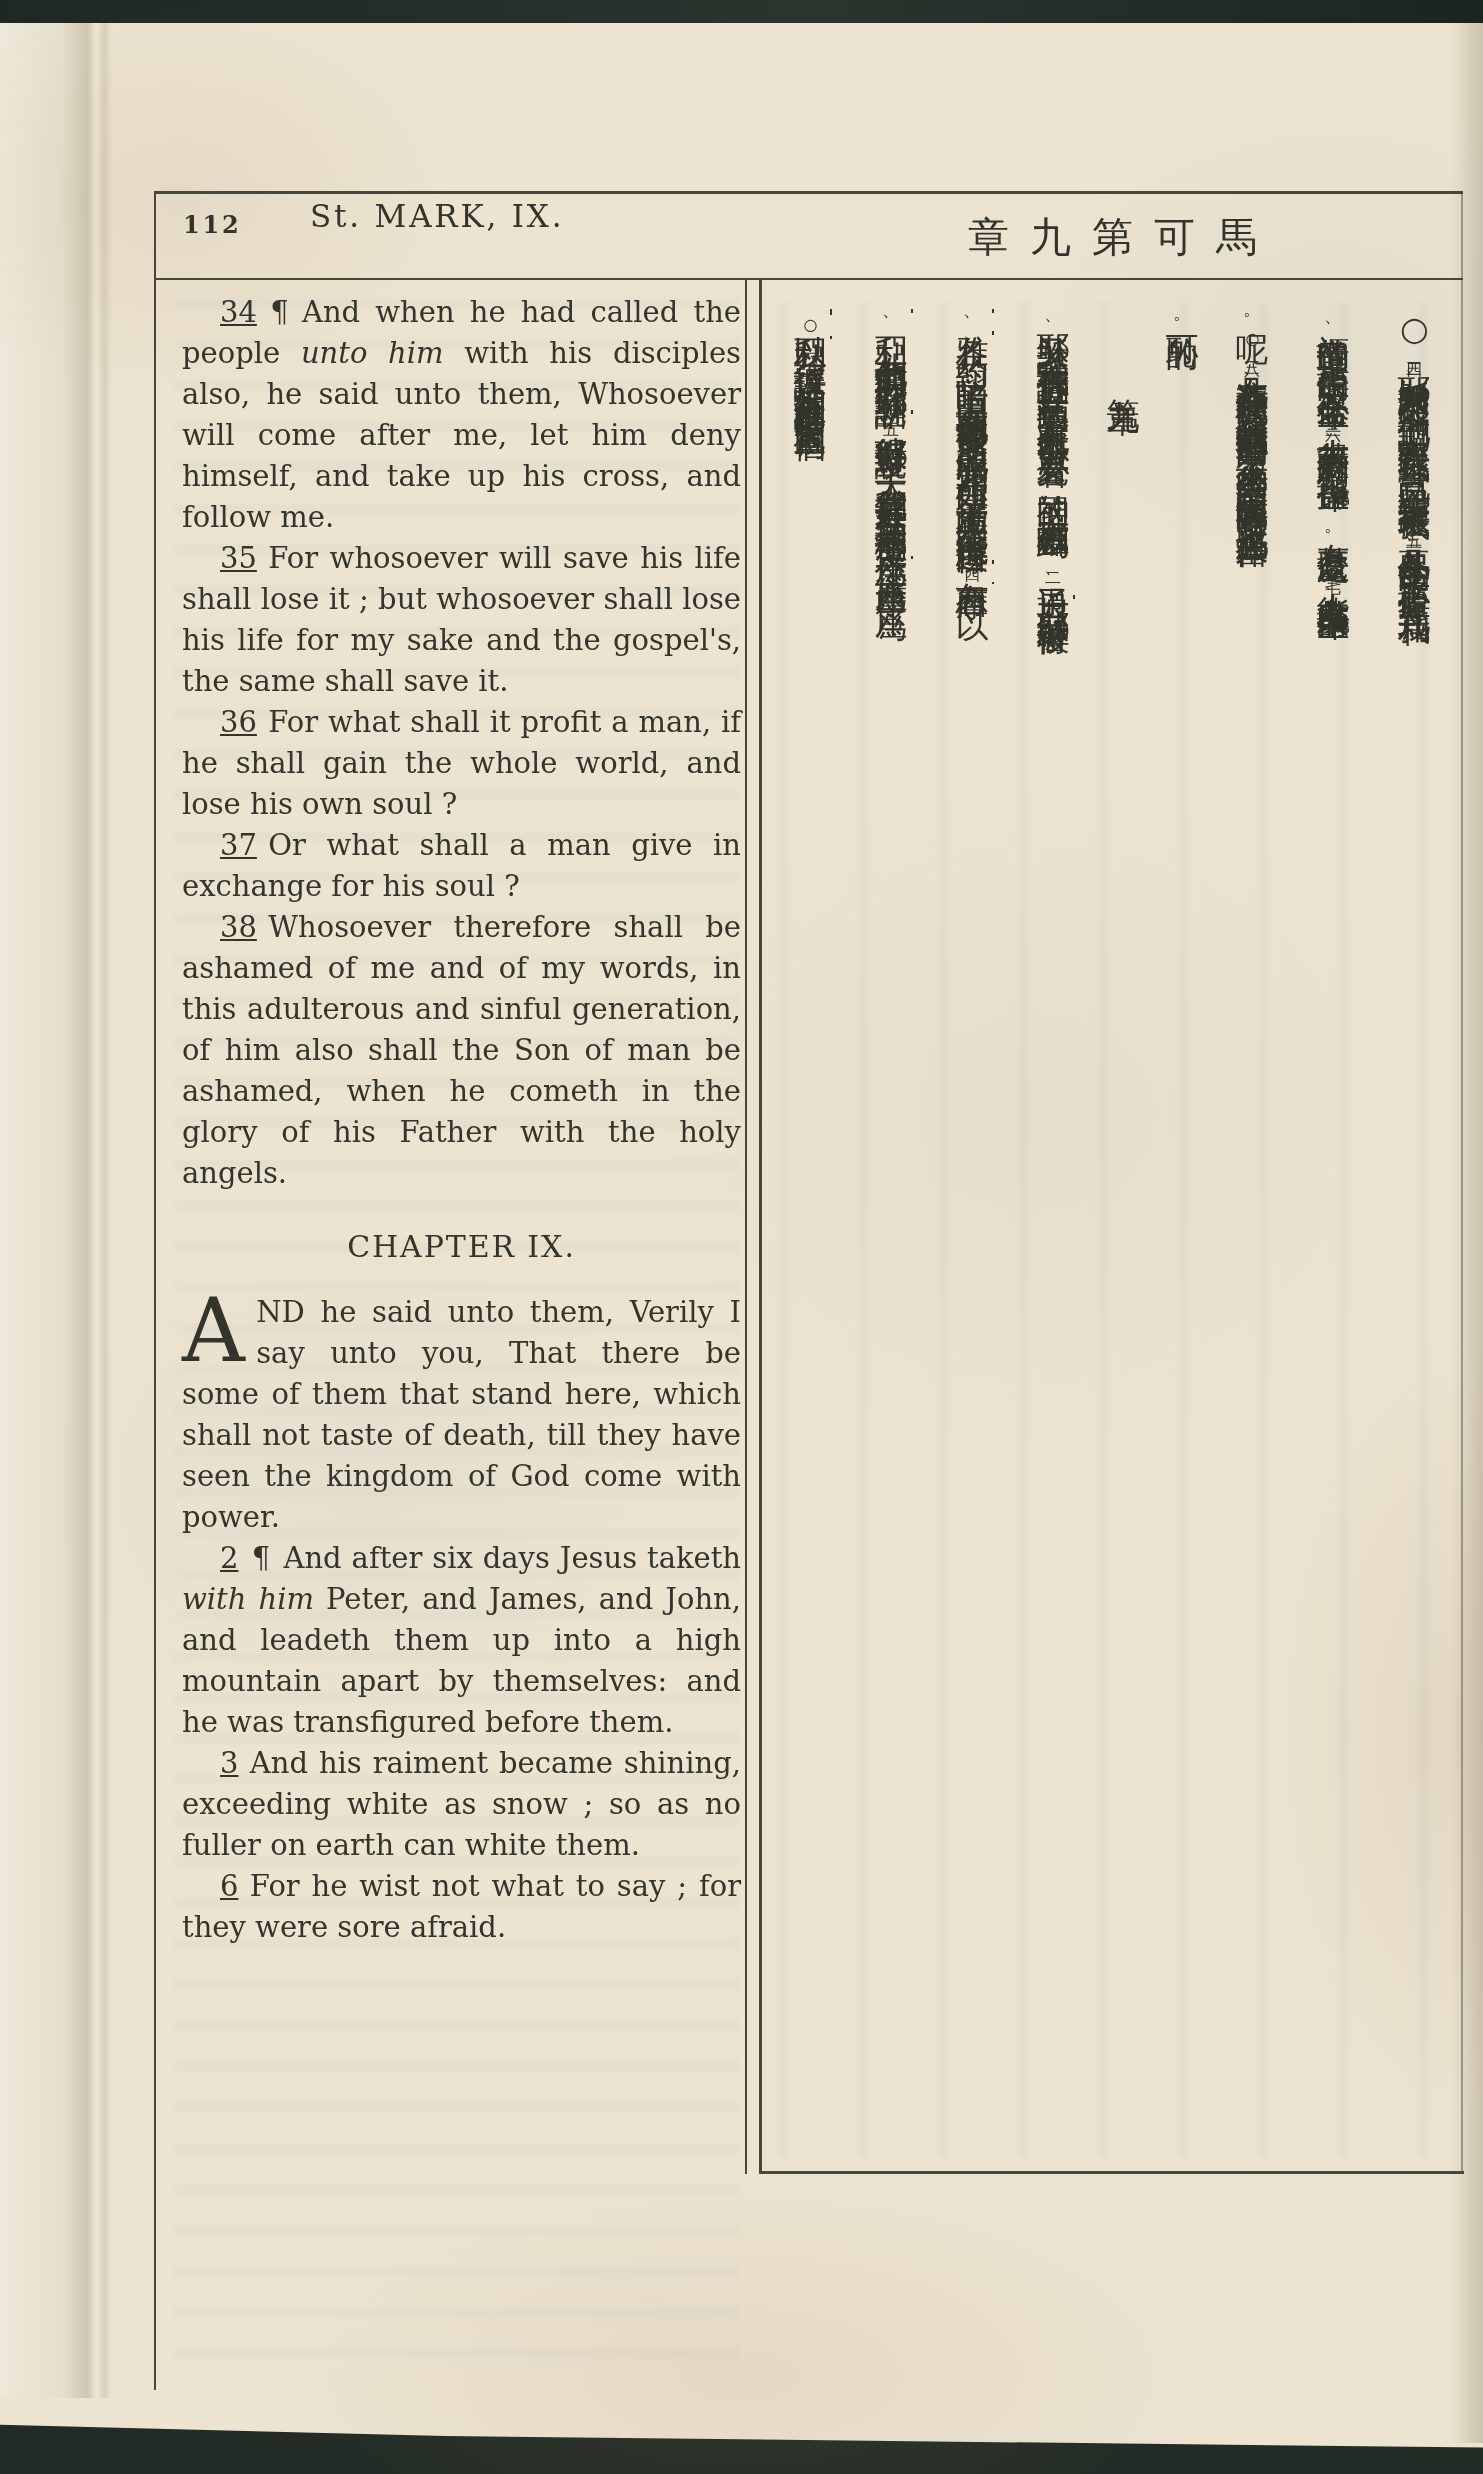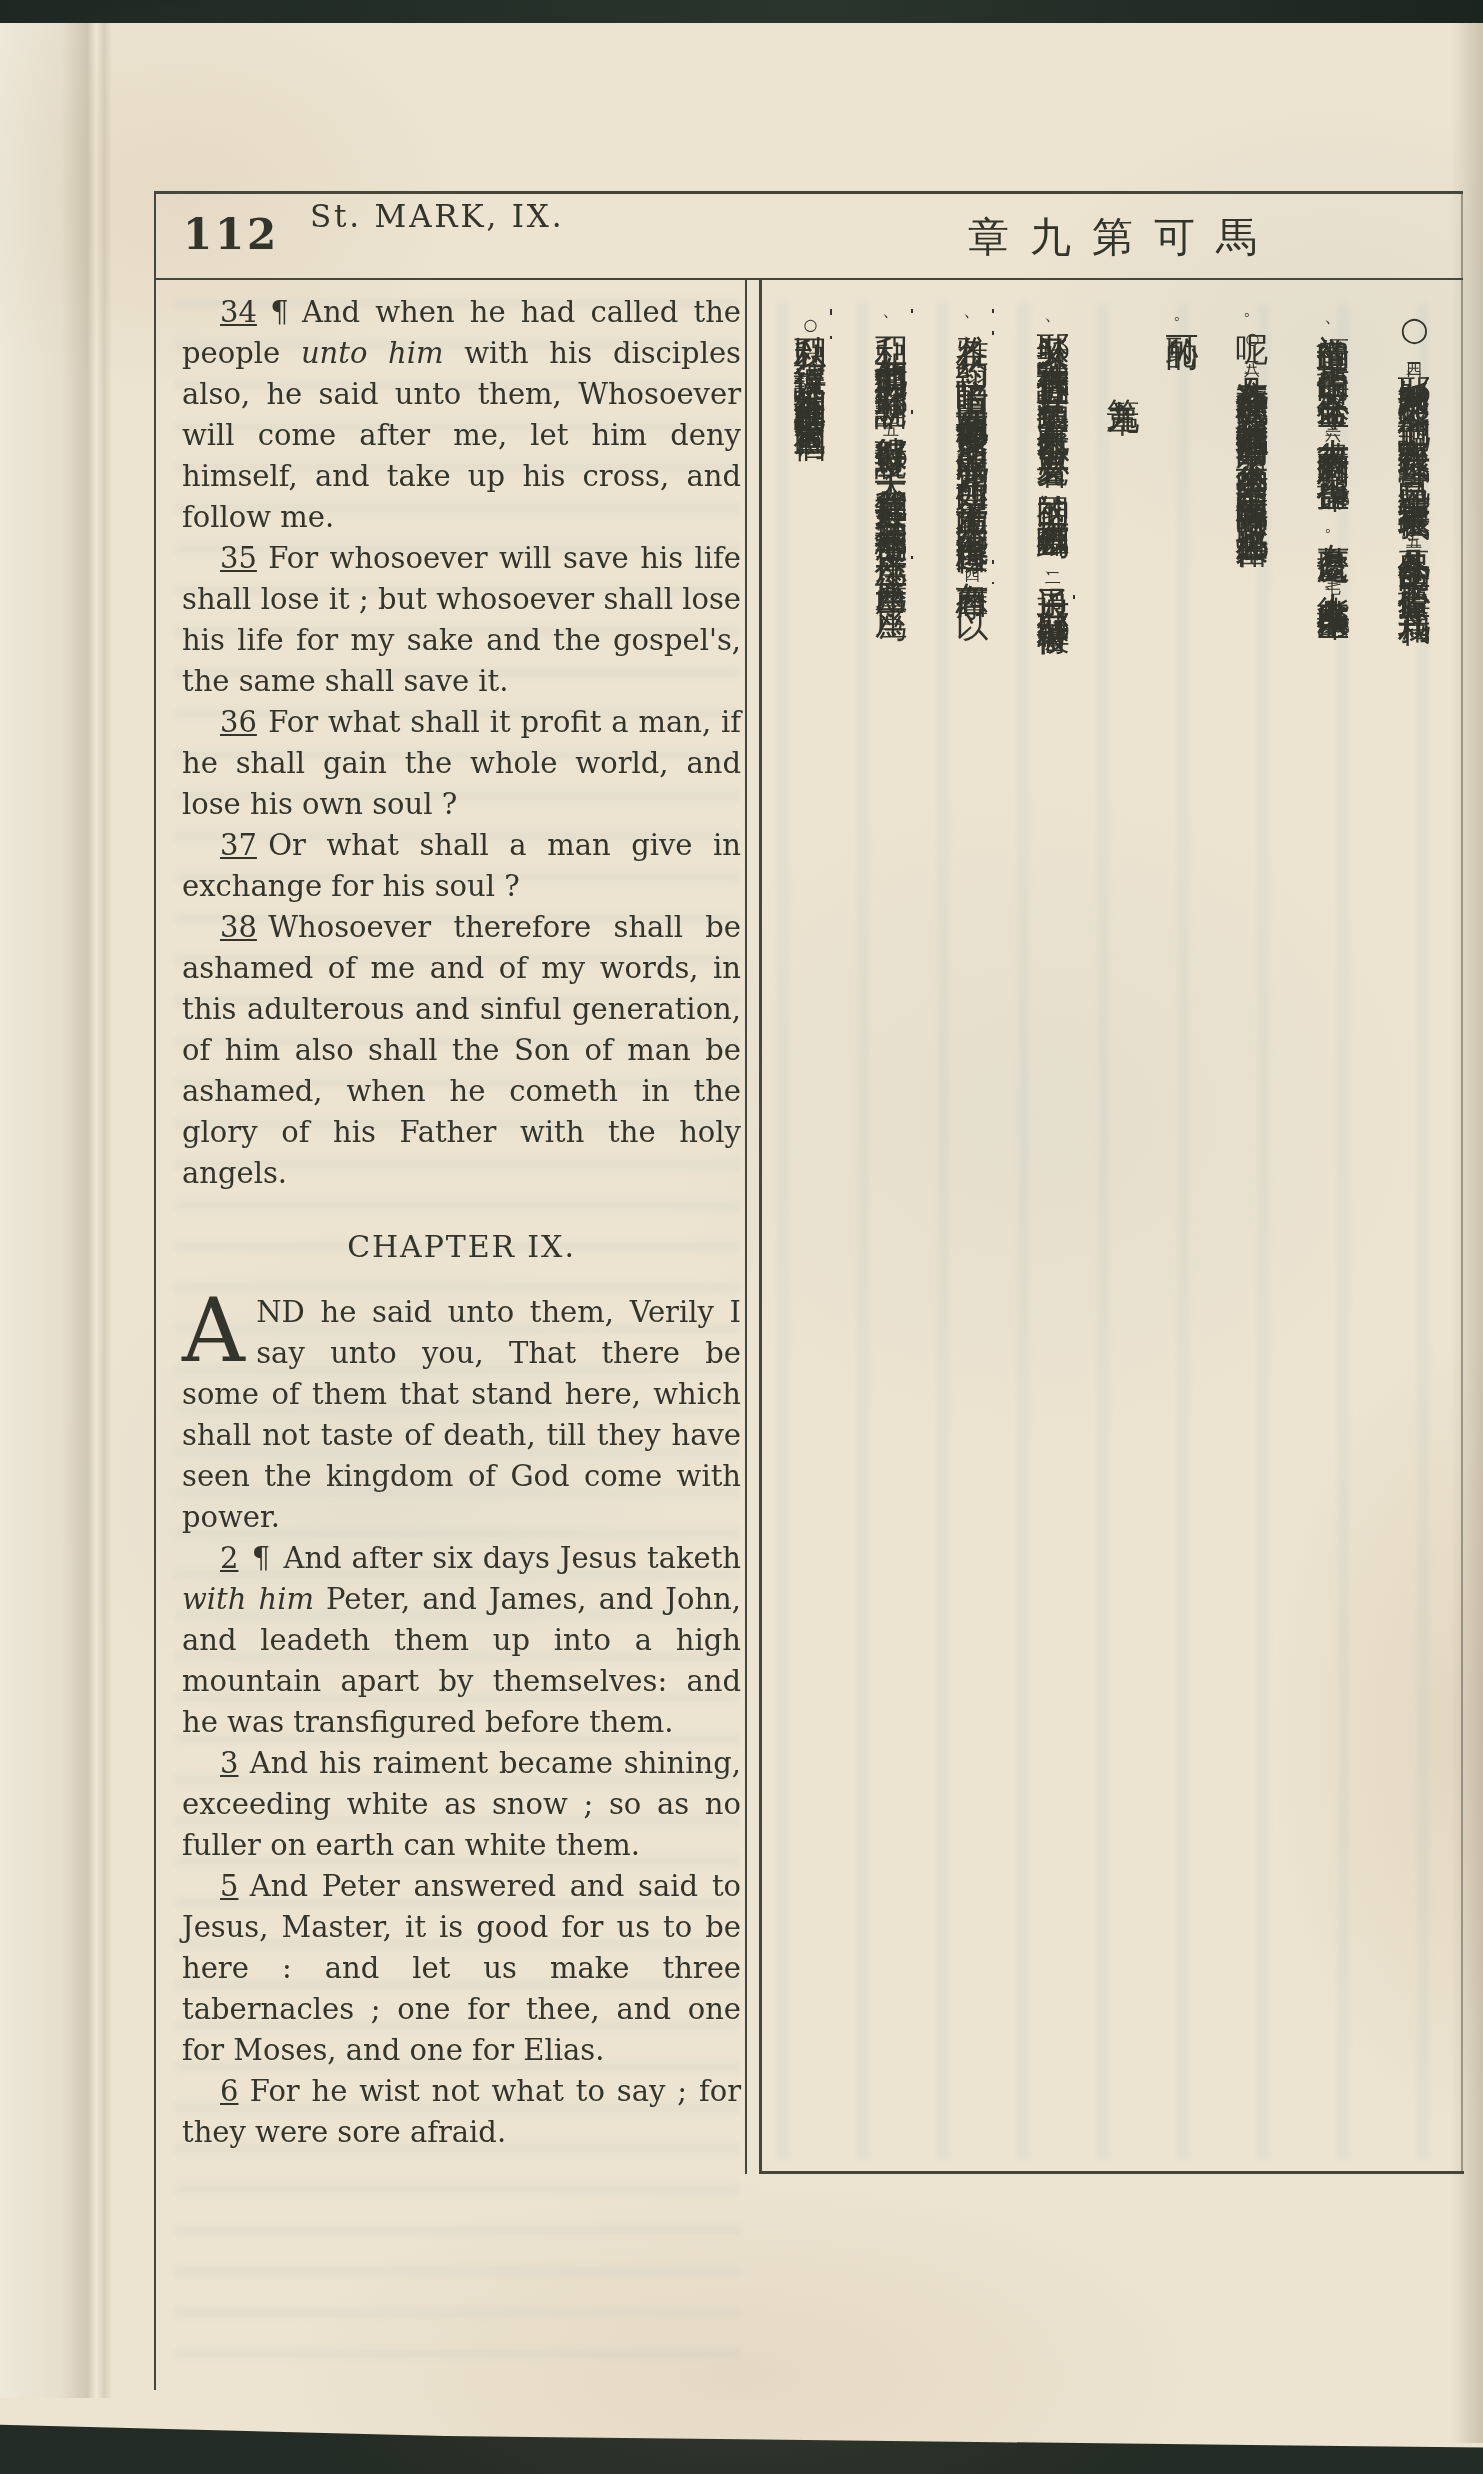--- a/index.html
+++ b/index.html
@@ -35,21 +35,21 @@
   .right-shade{position:absolute;right:0;top:23px;width:32px;height:2420px;pointer-events:none;
     background:linear-gradient(270deg,rgba(120,110,85,.28),transparent);}
   .rule{position:absolute;background:var(--rule);}
   #rule-top{left:154px;top:191px;width:1309px;height:2.8px;}
   #rule-header{left:154px;top:278px;width:1309px;height:1.9px;}
   #rule-left{left:154px;top:191px;width:1.9px;height:2199px;}
   #rule-right{left:1461px;top:191px;width:1.9px;height:1981px;opacity:.45;}
   #divider-a{left:745px;top:278px;width:1.9px;height:1896px;}
   #divider-b{left:759px;top:278px;width:2.8px;height:1896px;}
   #rule-cn-bottom{left:759px;top:2171px;width:705px;height:2.8px;}
-  .pagenum{position:absolute;left:183px;top:210px;font-size:42px;letter-spacing:2.8px;color:var(--ink);font-weight:bold;text-align:right;}
+  .pagenum{position:absolute;left:183px;top:210px;font-size:24px;letter-spacing:2.8px;color:var(--ink);font-weight:bold;text-align:right;}
   .entitle{position:absolute;left:310px;top:198px;font-size:31px;letter-spacing:2.8px;color:var(--ink);}
   .cntitle{position:absolute;left:968px;top:210px;font-size:41px;letter-spacing:21px;color:var(--ink);
     font-family:"DejaVu Serif","Liberation Serif",serif;}
   
   .english{position:absolute;left:182px;top:292px;width:559px;font-size:29px;line-height:41px;
     text-align:justify;color:var(--ink);}
   .english p.verse{margin:0;text-indent:38px;}
   .english p.dc{text-indent:0;}
   .vnum{margin-right:11.4px;text-decoration:underline;}
   .pilcrow{margin:0 13.3px 0 1.9px;}
@@ -99,21 +99,20 @@
       <p class="verse"><span class="vnum">35</span><span>For whosoever will save his life shall lose it ; but whosoever shall lose his life for my sake and the gospel's, the same shall save it.</span></p>
       <p class="verse"><span class="vnum">36</span><span>For what shall it profit a man, if he shall gain the whole world, and lose his own soul ?</span></p>
       <p class="verse"><span class="vnum">37</span><span>Or what shall a man give in exchange for his soul ?</span></p>
       <p class="verse"><span class="vnum">38</span><span>Whosoever therefore shall be ashamed of me and of my words, in this adulterous and sinful generation, of him also shall the Son of man be ashamed, when he cometh in the glory of his Father with the holy angels.</span></p>
     </div>
   <div class="chap-head">CHAPTER IX.</div>
   <div id="en-after">
       <p class="verse dc"><span class="dropcap">A</span>ND he said unto them, Verily I say unto you, That there be some of them that stand here, which shall not taste of death, till they have seen the kingdom of God come with power.</p>
       <p class="verse"><span class="vnum">2</span><span class="pilcrow">¶</span><span>And after six days Jesus taketh </span><span class="it">with him</span><span> Peter, and James, and John, and leadeth them up into a high mountain apart by themselves: and he was transfigured before them.</span></p>
       <p class="verse"><span class="vnum">3</span><span>And his raiment became shining, exceeding white as snow ; so as no fuller on earth can white them.</span></p>
-      <p class="verse"><span class="vnum">5</span><span>And Peter answered and said to Jesus, Master, it is good for us to be here : and let us make three tabernacles ; one for thee, and one for Moses, and one for Elias.</span></p>
       <p class="verse"><span class="vnum">6</span><span>For he wist not what to say ; for they were sore afraid.</span></p>
     </div>
 </div>
 
 <div class="chinese" id="cn-panel">
     <div class="ccol">○<span class="vmark">三四</span>耶穌叫衆人和門徒來<span class="punc">、</span>對他們說<span class="punc">、</span>有人要跟從我<span class="punc">、</span>就當克己<span class="punc">、</span>背著十字架跟從我<span class="punc">、</span><span class="vmark">○三五</span>凡要保全生命的<span class="punc">、</span>必喪掉生命<span class="punc">。</span>凡爲我和</div>
     <div class="ccol">福音的道理<span class="punc">、</span>喪掉生命的<span class="punc">、</span>必保全生命<span class="punc">。</span><span class="vmark">○三六</span>人若得盡天下的財利<span class="punc">、</span>喪掉生命<span class="punc">、</span><span class="note">或作靈魂</span>有甚麼益處<span class="punc">。</span><span class="vmark">○三七</span>人能拿甚麼來換生命<span class="punc">、</span><span class="note">或作靈魂</span></div>
     <div class="ccol">呢<span class="punc">。</span><span class="vmark">○三八</span>凡在這姦淫作惡的世代<span class="punc">、</span>將我和我的道理當作可恥的<span class="punc">、</span>人子得了天父的榮耀<span class="punc">、</span>同聖天使降臨的時候<span class="punc">、</span>也必將那人當作</div>
     <div class="ccol narrow">可恥的<span class="punc">。</span></div>
     <div class="ccol chap">第九章</div>

